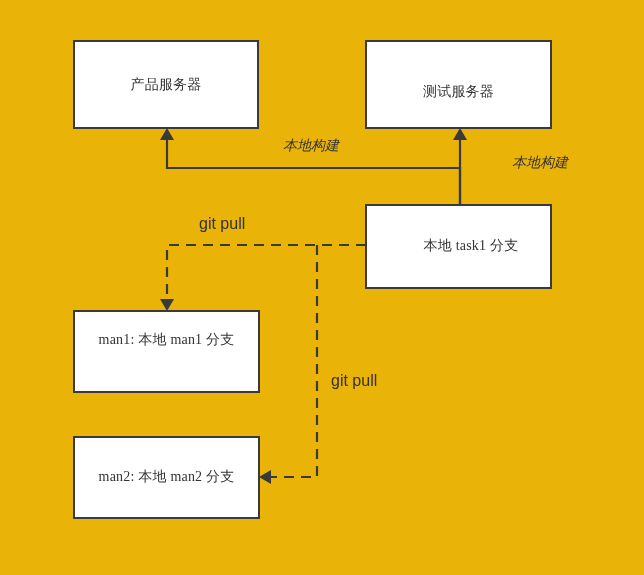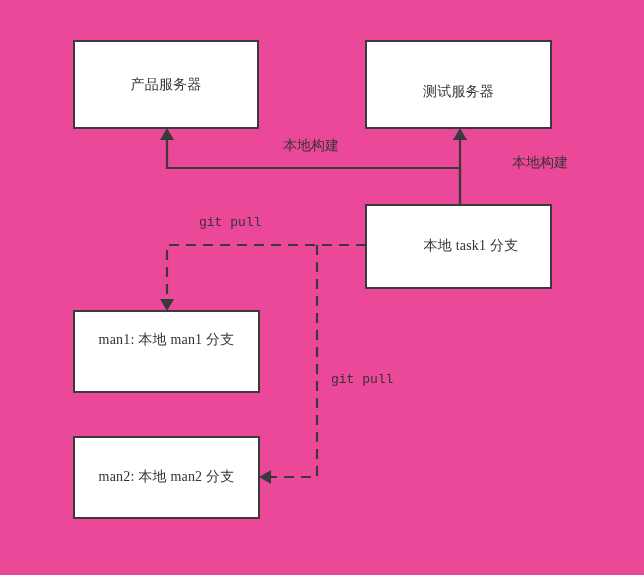--- a/index.html
+++ b/index.html
@@ -11,21 +11,21 @@
   body {
     width: 644px;
     height: 575px;
     font-family: "Liberation Sans", "DejaVu Sans", sans-serif;
     overflow: hidden;
   }
   #diagram-canvas {
     position: relative;
     width: 644px;
     height: 575px;
-    background: #ec4899;
+    background: #eab308;
   }
   svg.diagram-svg {
     position: absolute;
     left: 0;
     top: 0;
     width: 644px;
     height: 575px;
     display: block;
   }
   .node-box {
@@ -67,26 +67,27 @@
     font-family: "Liberation Sans", "DejaVu Sans", sans-serif;
   }
   .edge-label {
     position: absolute;
     color: #333333;
     font-size: 13.5px;
     white-space: nowrap;
     pointer-events: none;
   }
   .edge-label.serif {
-    font-family: Liberation Mono, monospace;
-    font-size: 13px;
+    font-family: Liberation Sans, sans-serif;
+    font-size: 16px;
   }
   .edge-label.sans {
     font-family: "Liberation Sans", "DejaVu Sans", sans-serif;
     font-size: 14px;
+    font-style: italic;
   }
 </style>
 </head>
 <body>
 
 <div id="diagram-canvas">
 
   <svg class="diagram-svg" viewBox="0 0 644 575">
     <g id="edges-layer">
         <path class="edge-line" d="M 460 205 L 460 168 L 167 168 L 167 140"></path>

